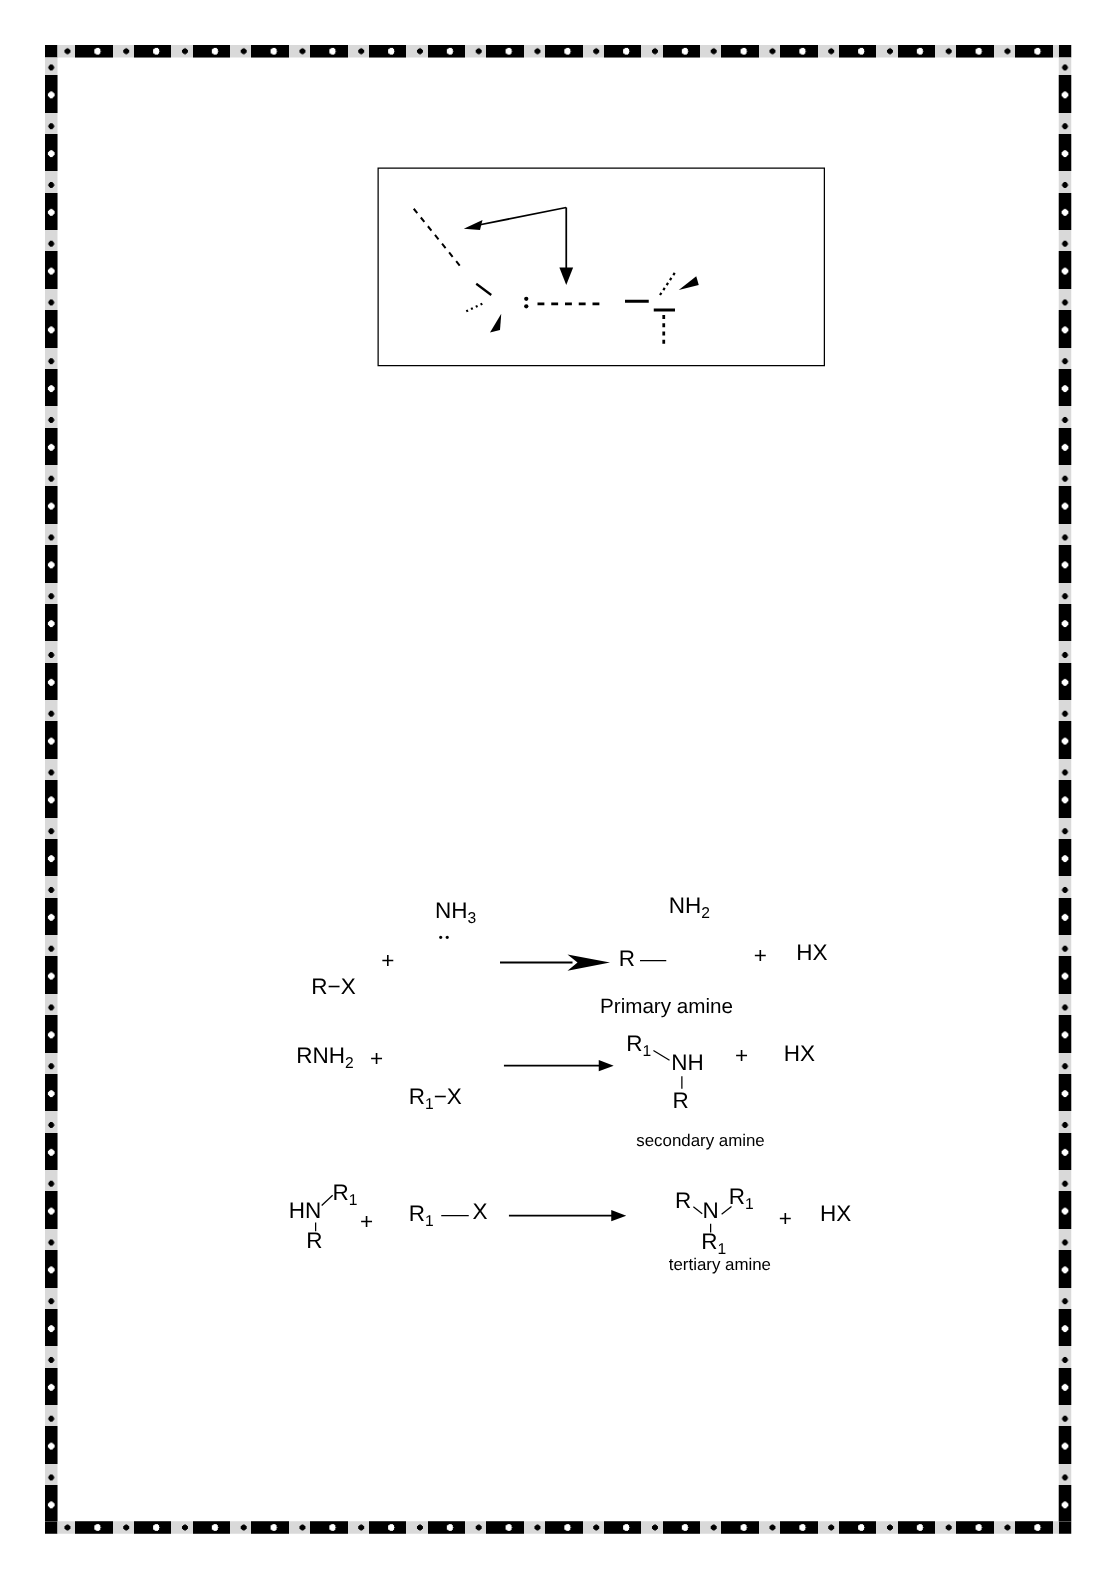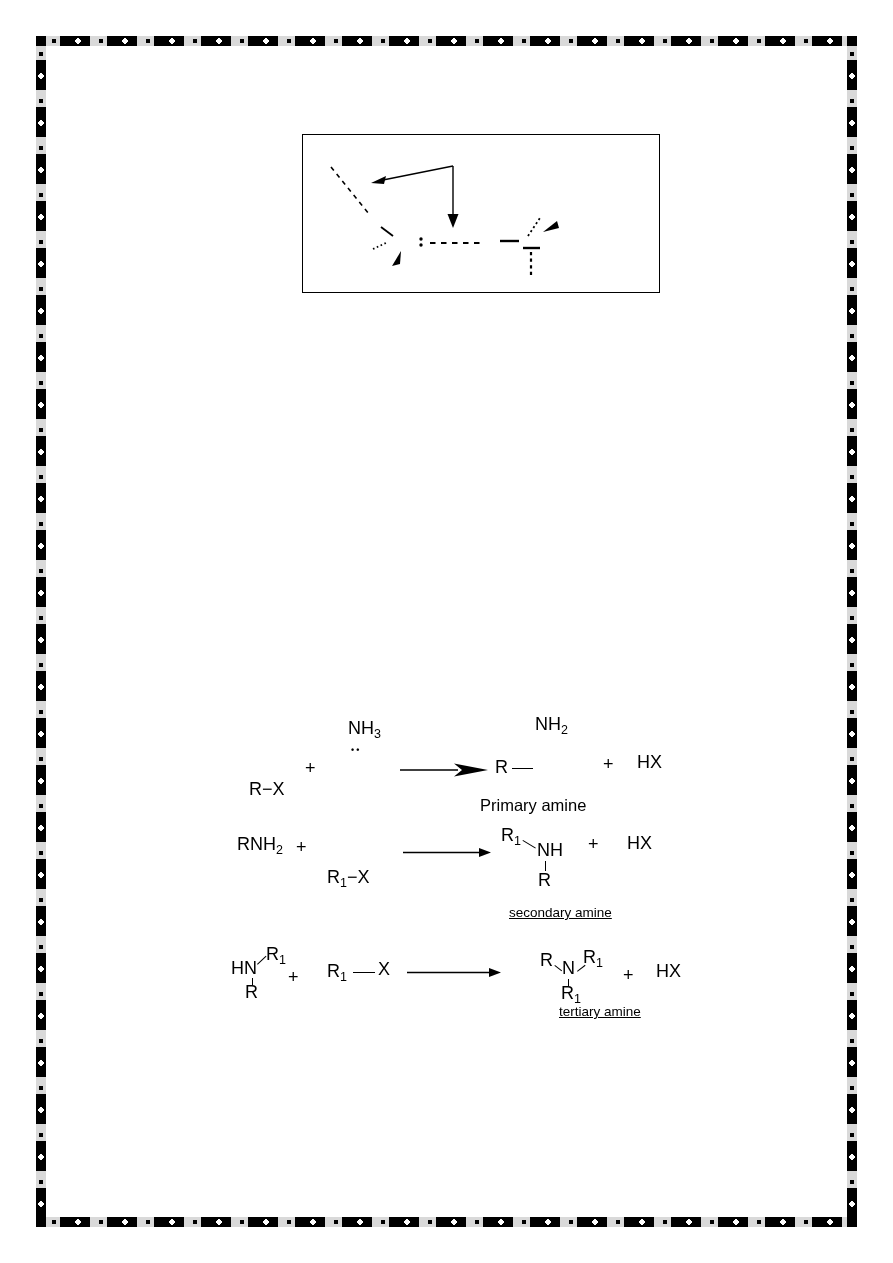--- a/index.html
+++ b/index.html
@@ -31,21 +31,21 @@
   
   .diagram-box{
     position:absolute; left:302px; top:134px; width:356px; height:157px;
     border:1.5px solid #000; background:#fff;
   }
   
   .chem{position:absolute; font-size:18px; line-height:1; white-space:nowrap;}
   .sb{font-size:12.5px; vertical-align:-4px;}
   .dots{position:absolute; font-size:9px; font-weight:700; letter-spacing:2px; line-height:1;}
   .cap1{position:absolute; font-size:16.5px; line-height:1; white-space:nowrap;}
-  .cap2{position:absolute; font-size:13.5px; line-height:1; white-space:nowrap;text-decoration:underline;}
+  .cap2{position:absolute; font-size:13.5px; line-height:1; white-space:nowrap;}
   .bond-h{position:absolute; height:0; border-top:1.5px solid #000;}
   .bond-v{position:absolute; width:0; border-left:1.5px solid #000;}
   .bond-d{position:absolute; height:0; border-top:1.5px solid #000; transform-origin:0 0;}
   .arrow{position:absolute;}
 </style>
 </head>
 <body>
 
 <div class="page">
 
@@ -135,16 +135,16 @@
     </svg>
     <span class="chem" style="left:540px;top:951px;">R</span>
     <div class="bond-d" style="left:555px;top:965px;width:9px;transform:rotate(38deg);"></div>
     <span class="chem" style="left:562px;top:959px;">N</span>
     <div class="bond-d" style="left:577px;top:971px;width:10px;transform:rotate(-38deg);"></div>
     <span class="chem" style="left:583px;top:948px;"><span>R</span><span class="sb">1</span></span>
     <div class="bond-v" style="left:568px;top:979px;height:7px;"></div>
     <span class="chem" style="left:561px;top:984px;"><span>R</span><span class="sb">1</span></span>
     <span class="chem" style="left:623px;top:966px;">+</span>
     <span class="chem" style="left:656px;top:962px;">HX</span>
-    <span class="cap2" style="left:559px;top:1005px;">tertiary amine</span>
+    <span class="cap2" style="left:535px;top:1005px;">tertiary amine</span>
   </div>
 
 </div>
 
 </body></html>

